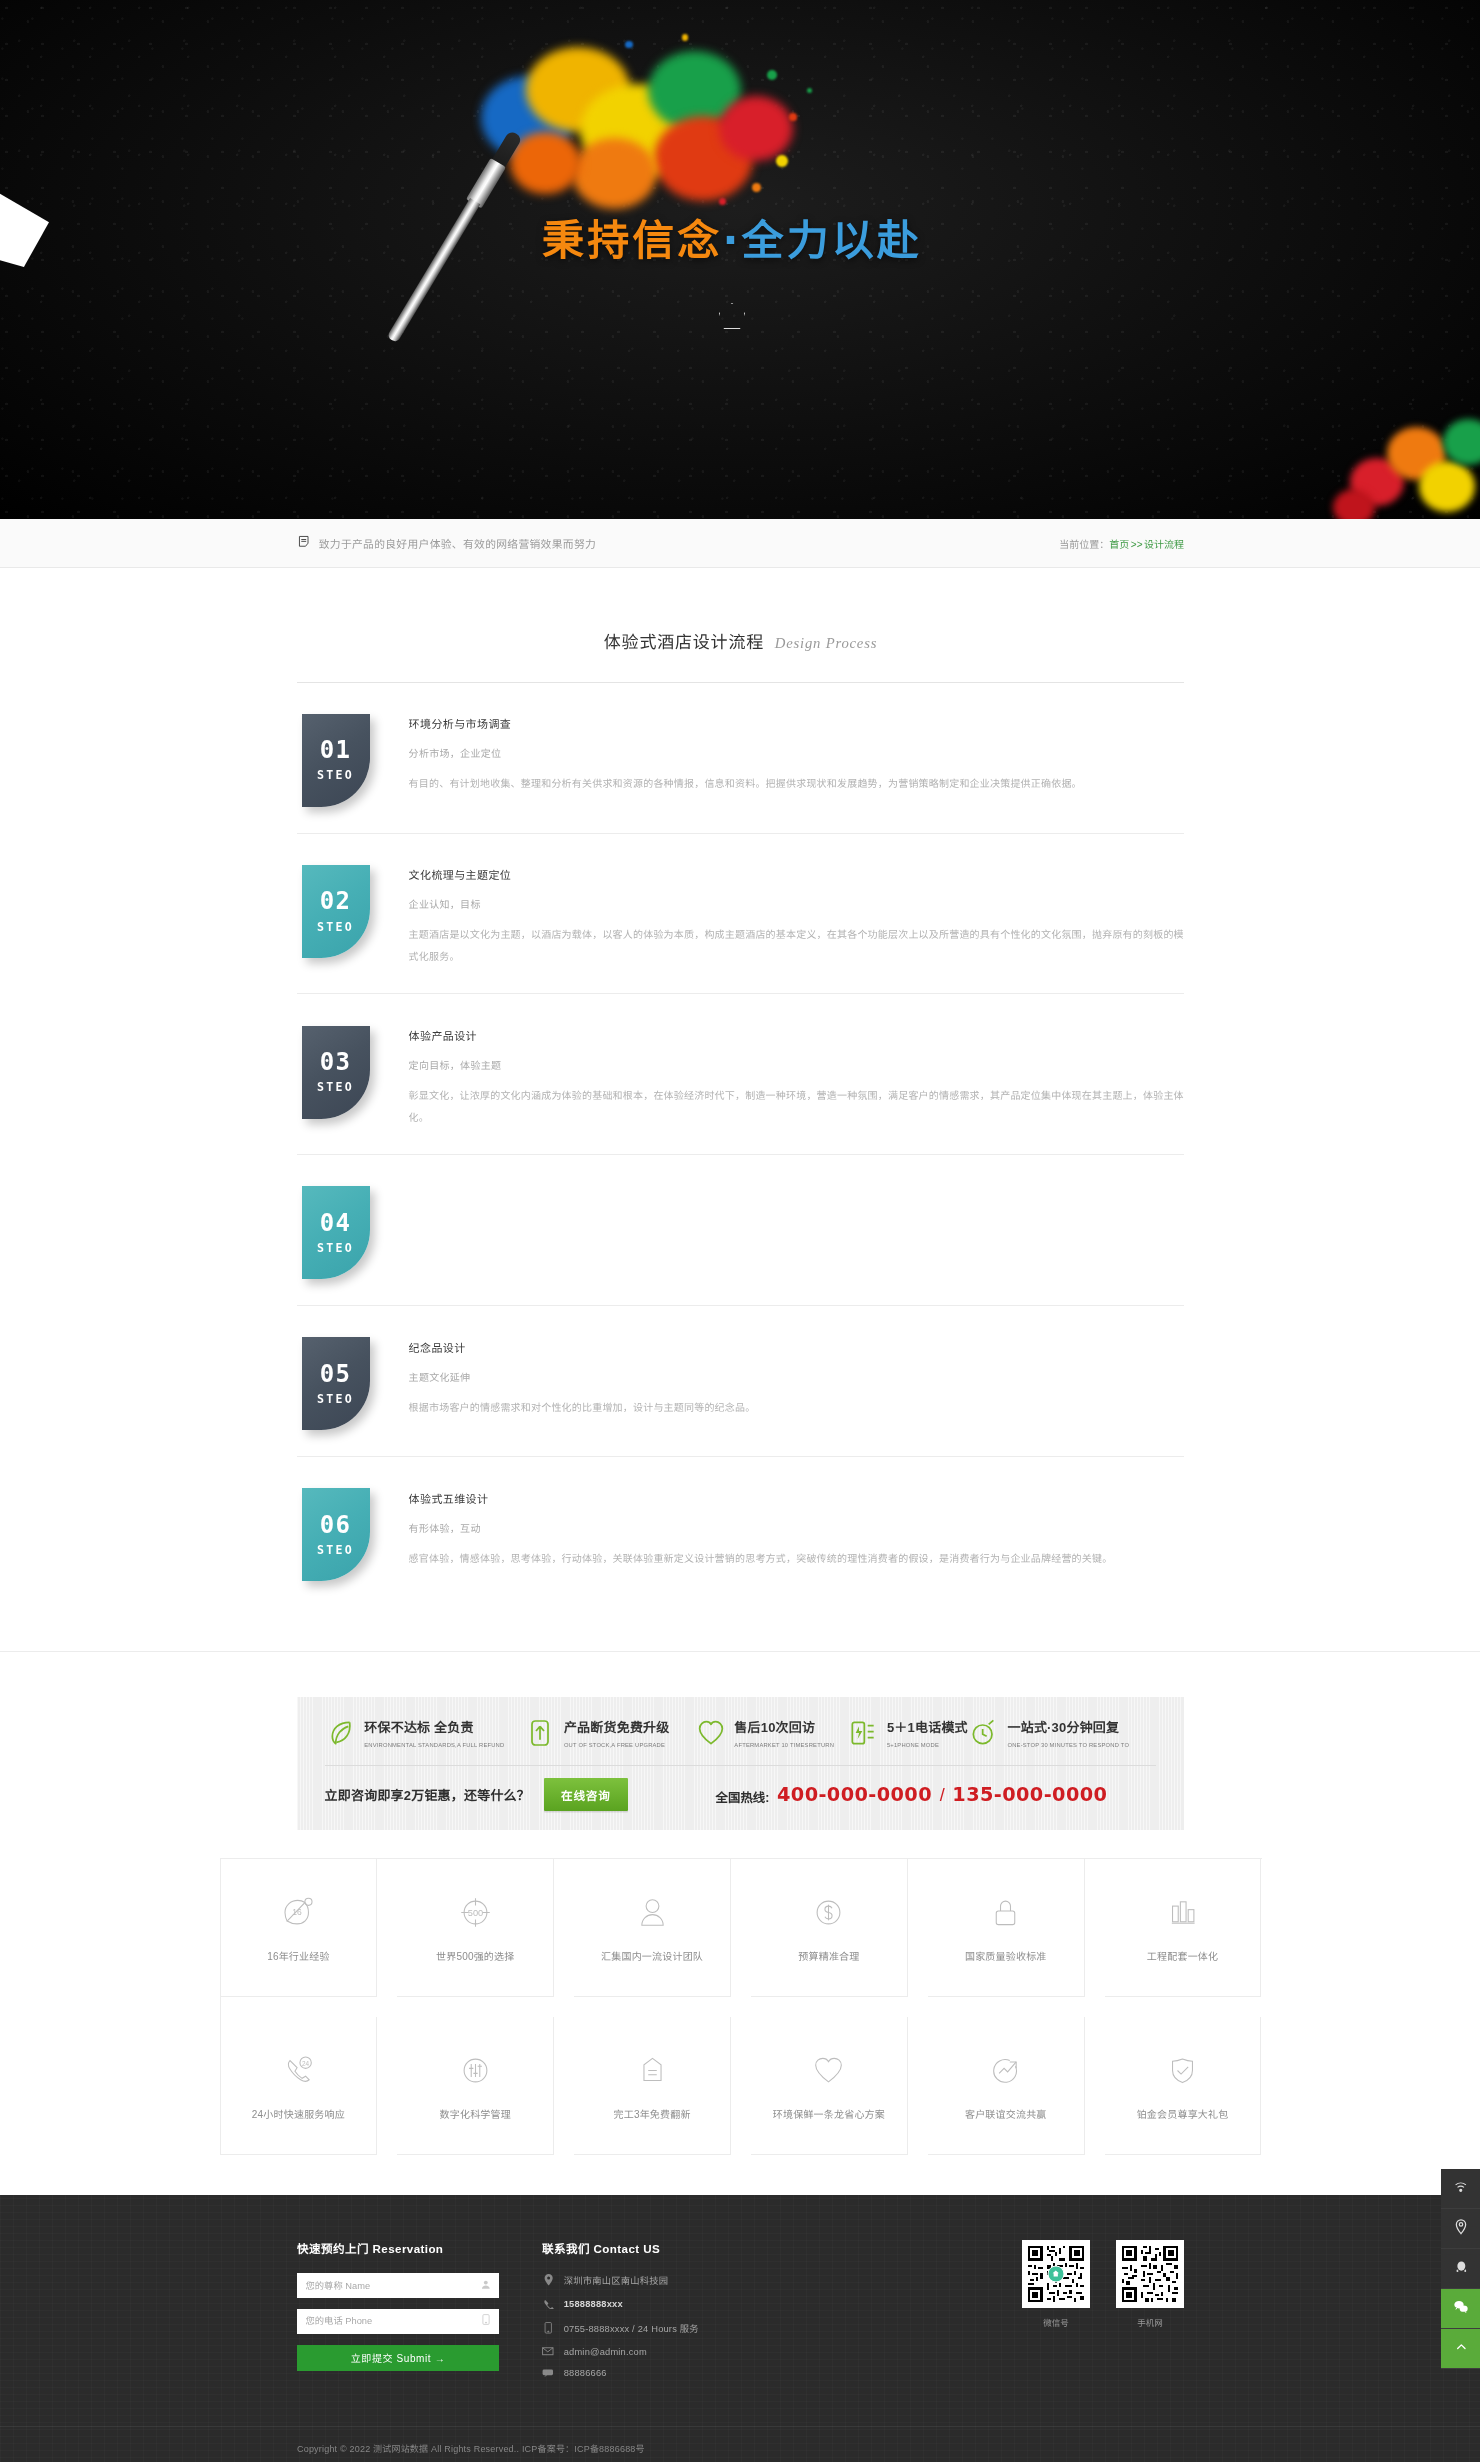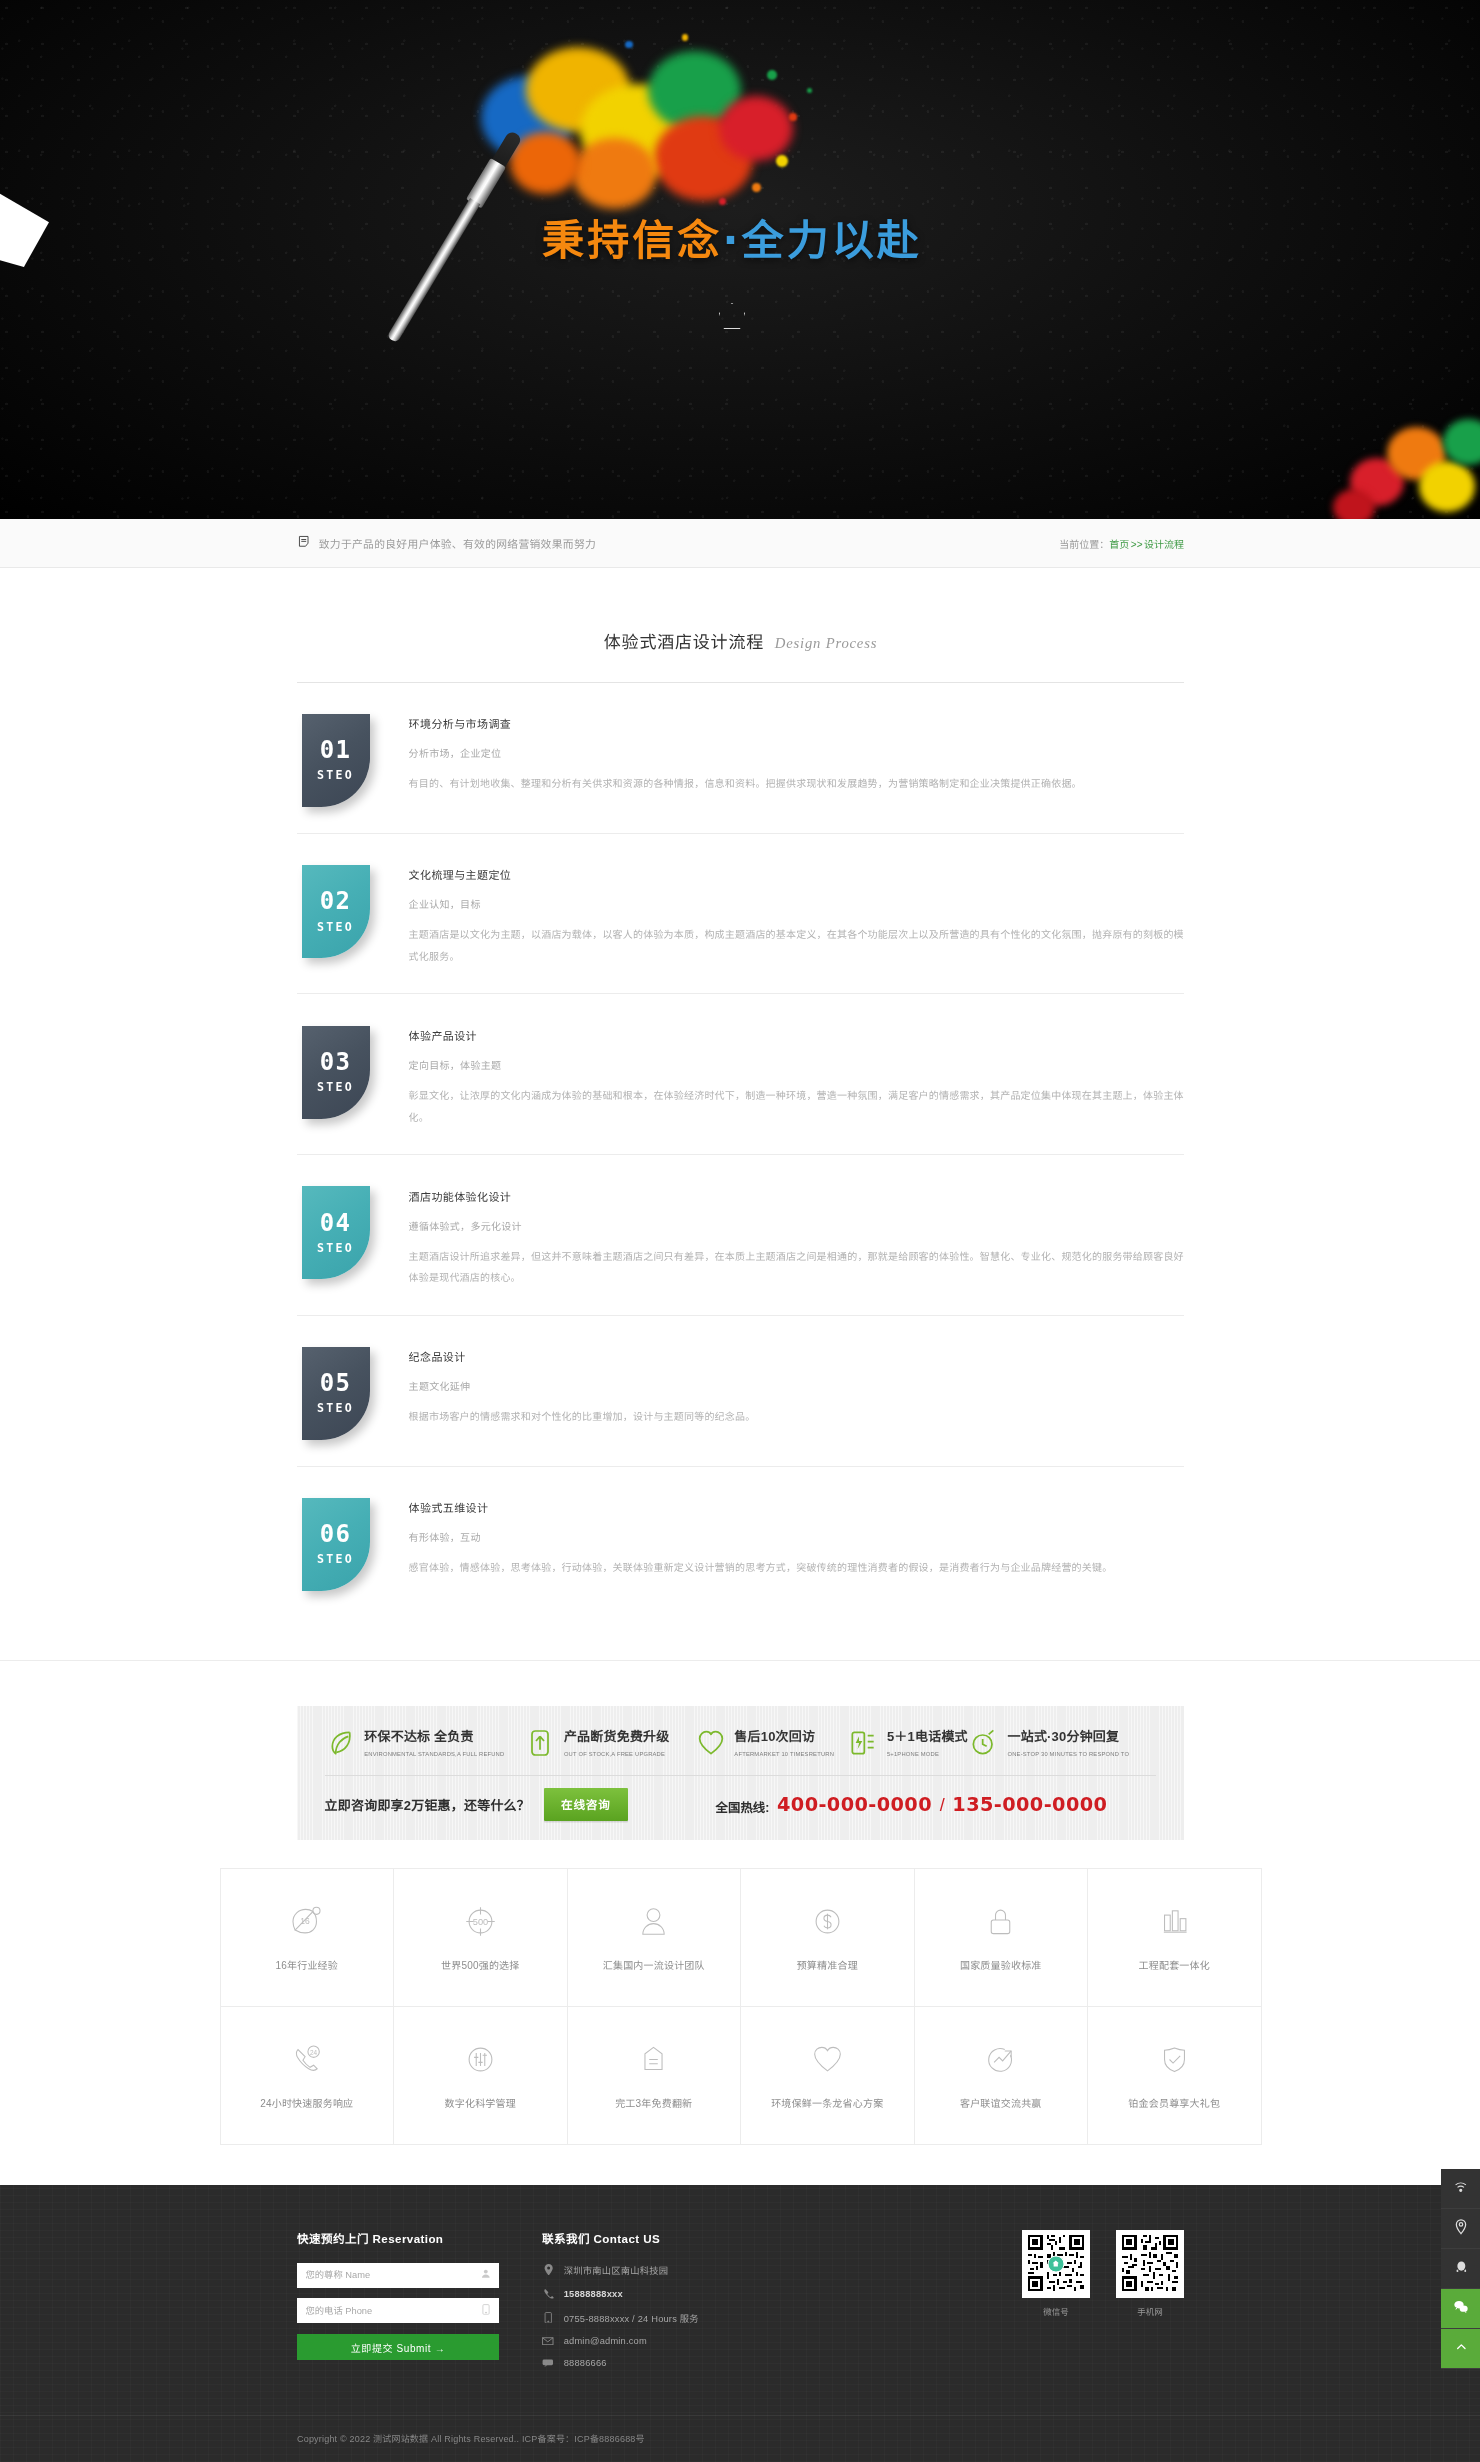--- a/index.html
+++ b/index.html
@@ -159,21 +159,21 @@
   .promo-hot .tel{
     font-size:19.3px;font-weight:700;color:#cf1d22;letter-spacing:0.4px;
     font-family:"DejaVu Sans","Liberation Sans",sans-serif;
   }
   .promo-hot .slash{font-size:18px;color:#cf1d22;font-weight:400;}
 
   
   .fgrid-zone{padding:28px 0 40px;background:#fff;}
   .fgrid{
     width:1042px;margin:0 auto;display:grid;grid-template-columns:repeat(6,1fr);
-    border-top:0.8px solid #ececec;border-left:0.8px solid #ececec;
+    border-top:0.8px solid #ececec;border-left:0.8px solid #ececec;gap:20px;
   }
   .fcell{
     border-right:0.8px solid #ececec;border-bottom:0.8px solid #ececec;
     height:138px;display:flex;flex-direction:column;align-items:center;justify-content:center;gap:15.5px;
     background:#fff;
   }
   .fcell .ic{width:40px;height:40px;display:flex;align-items:center;justify-content:center;}
   .fcell .cap{font-size:10px;color:#8d8d8d;letter-spacing:0.2px;white-space:nowrap;}
 
   
@@ -339,25 +339,20 @@
         <div class="step-title">体验产品设计</div>
         <div class="step-sub">定向目标，体验主题</div>
         <div class="step-desc">彰显文化，让浓厚的文化内涵成为体验的基础和根本，在体验经济时代下，制造一种环境，营造一种氛围，满足客户的情感需求，其产品定位集中体现在其主题上，体验主体化。</div>
       </div>
     </div>
 
     <div class="step">
       <div class="badge teal">
         <span class="num">04</span>
         <span class="lbl">STEO</span>
-      </div>
-      <div class="step-body">
-        <div class="step-title">酒店功能体验化设计</div>
-        <div class="step-sub">遵循体验式，多元化设计</div>
-        <div class="step-desc">主题酒店设计所追求差异，但这并不意味着主题酒店之间只有差异，在本质上主题酒店之间是相通的，那就是给顾客的体验性。智慧化、专业化、规范化的服务带给顾客良好体验是现代酒店的核心。</div>
       </div>
     </div>
 
     <div class="step">
       <div class="badge dark">
         <span class="num">05</span>
         <span class="lbl">STEO</span>
       </div>
       <div class="step-body">
         <div class="step-title">纪念品设计</div>

